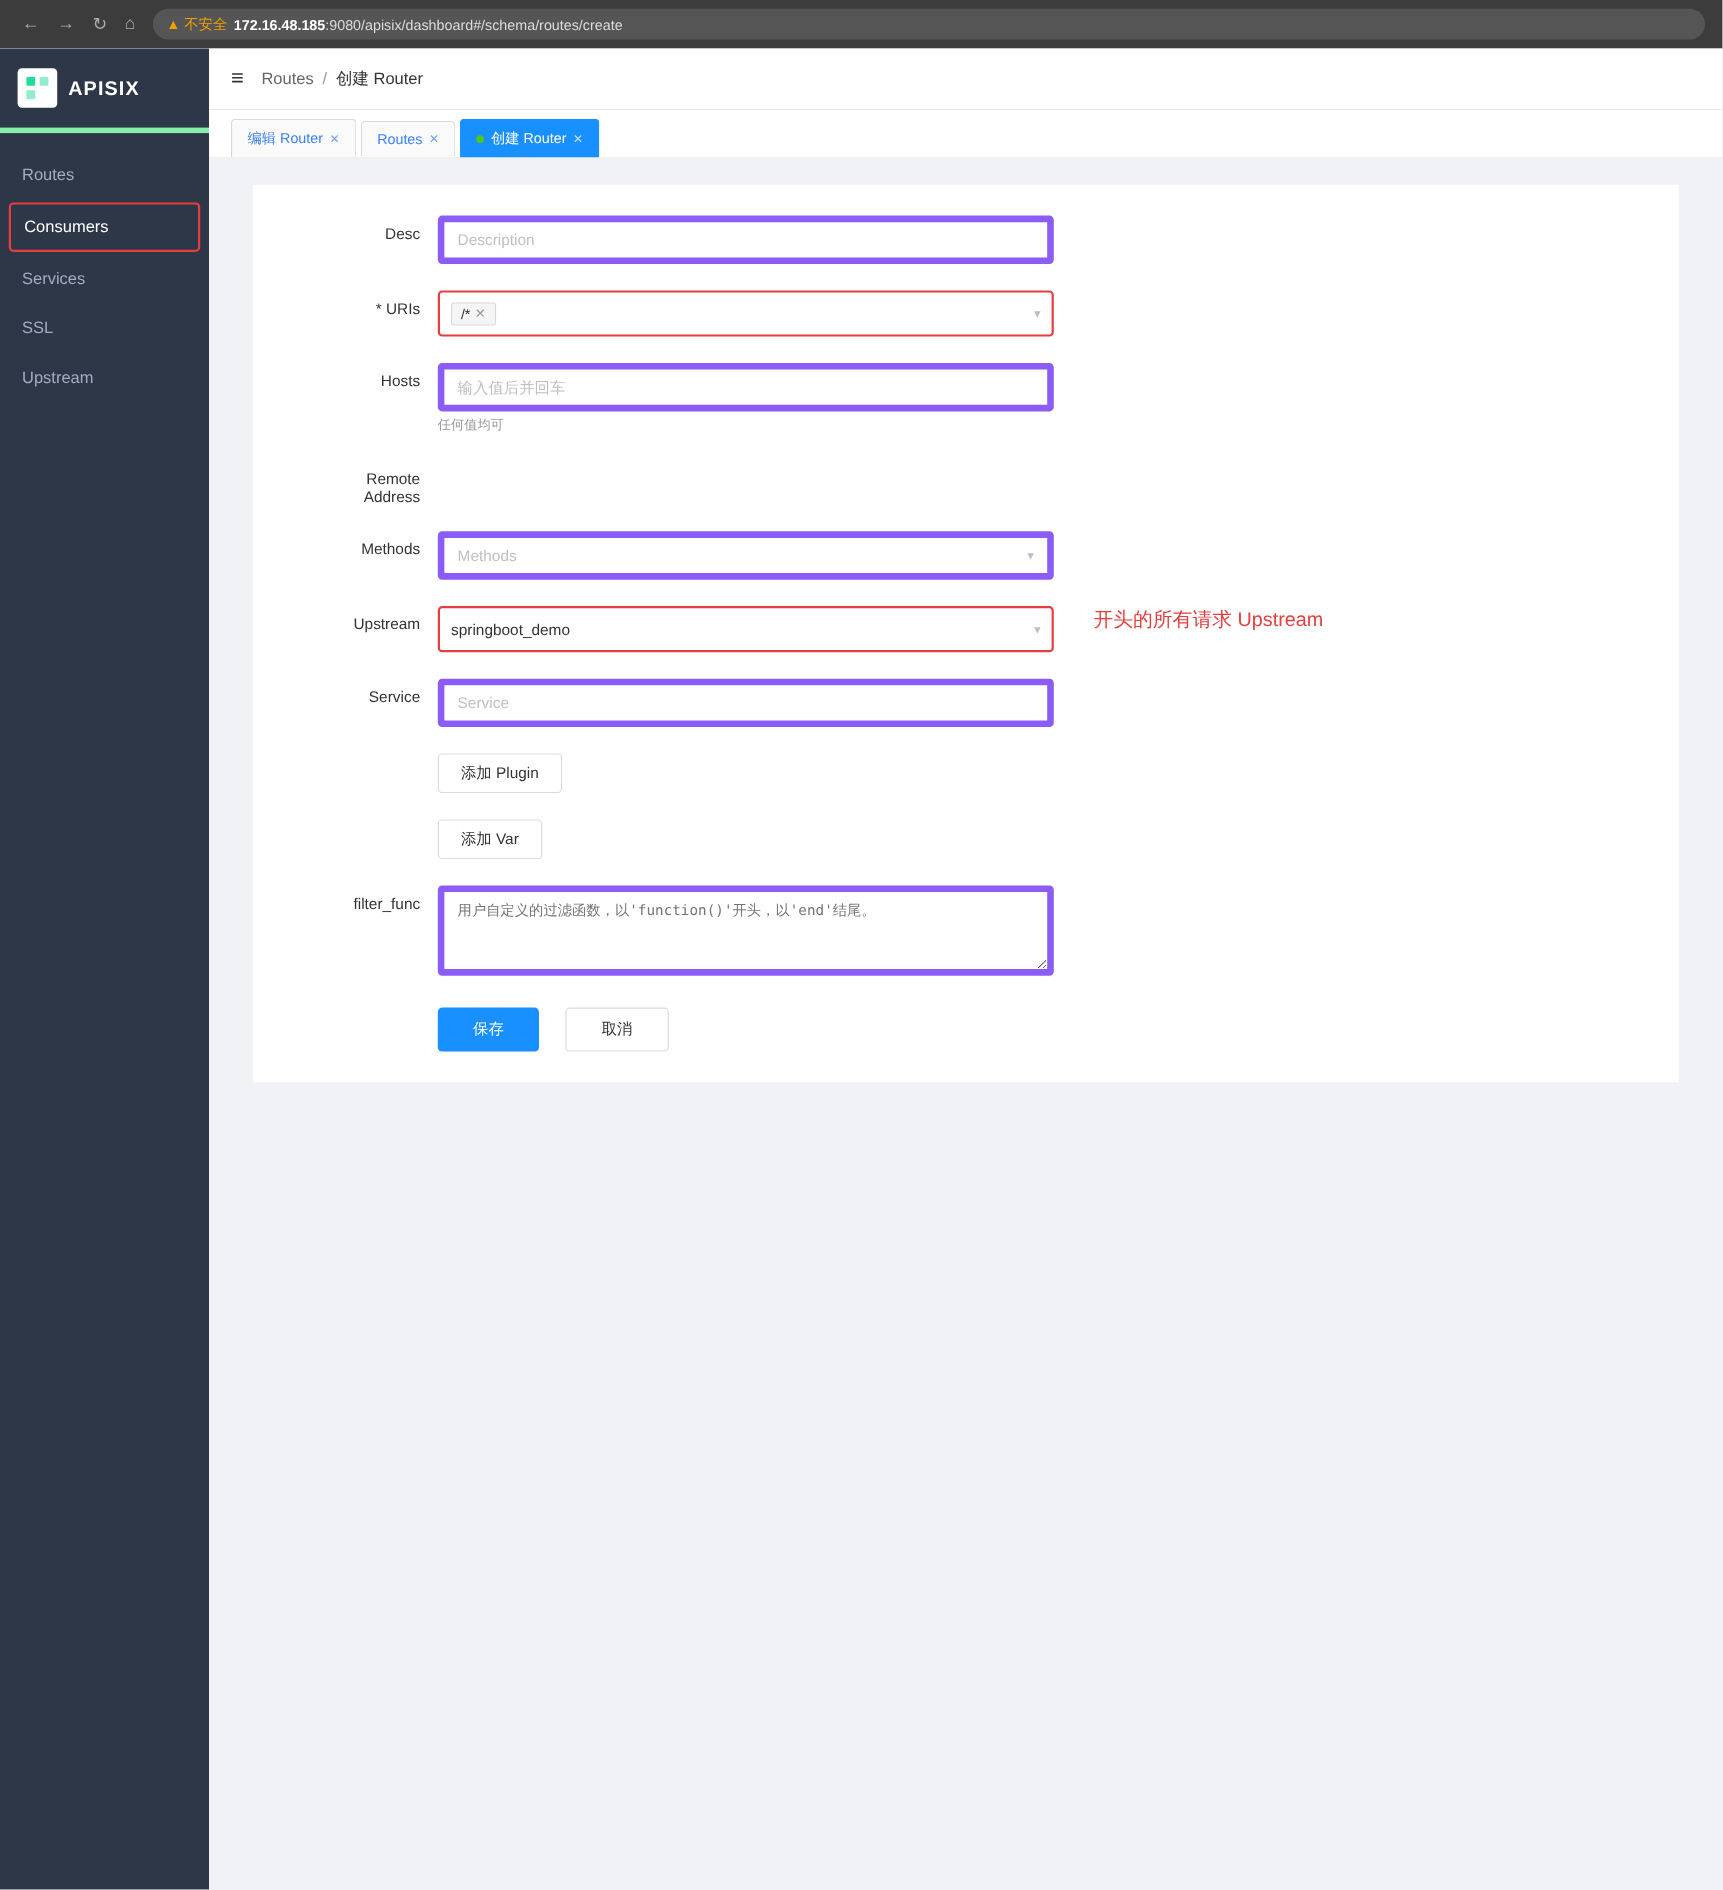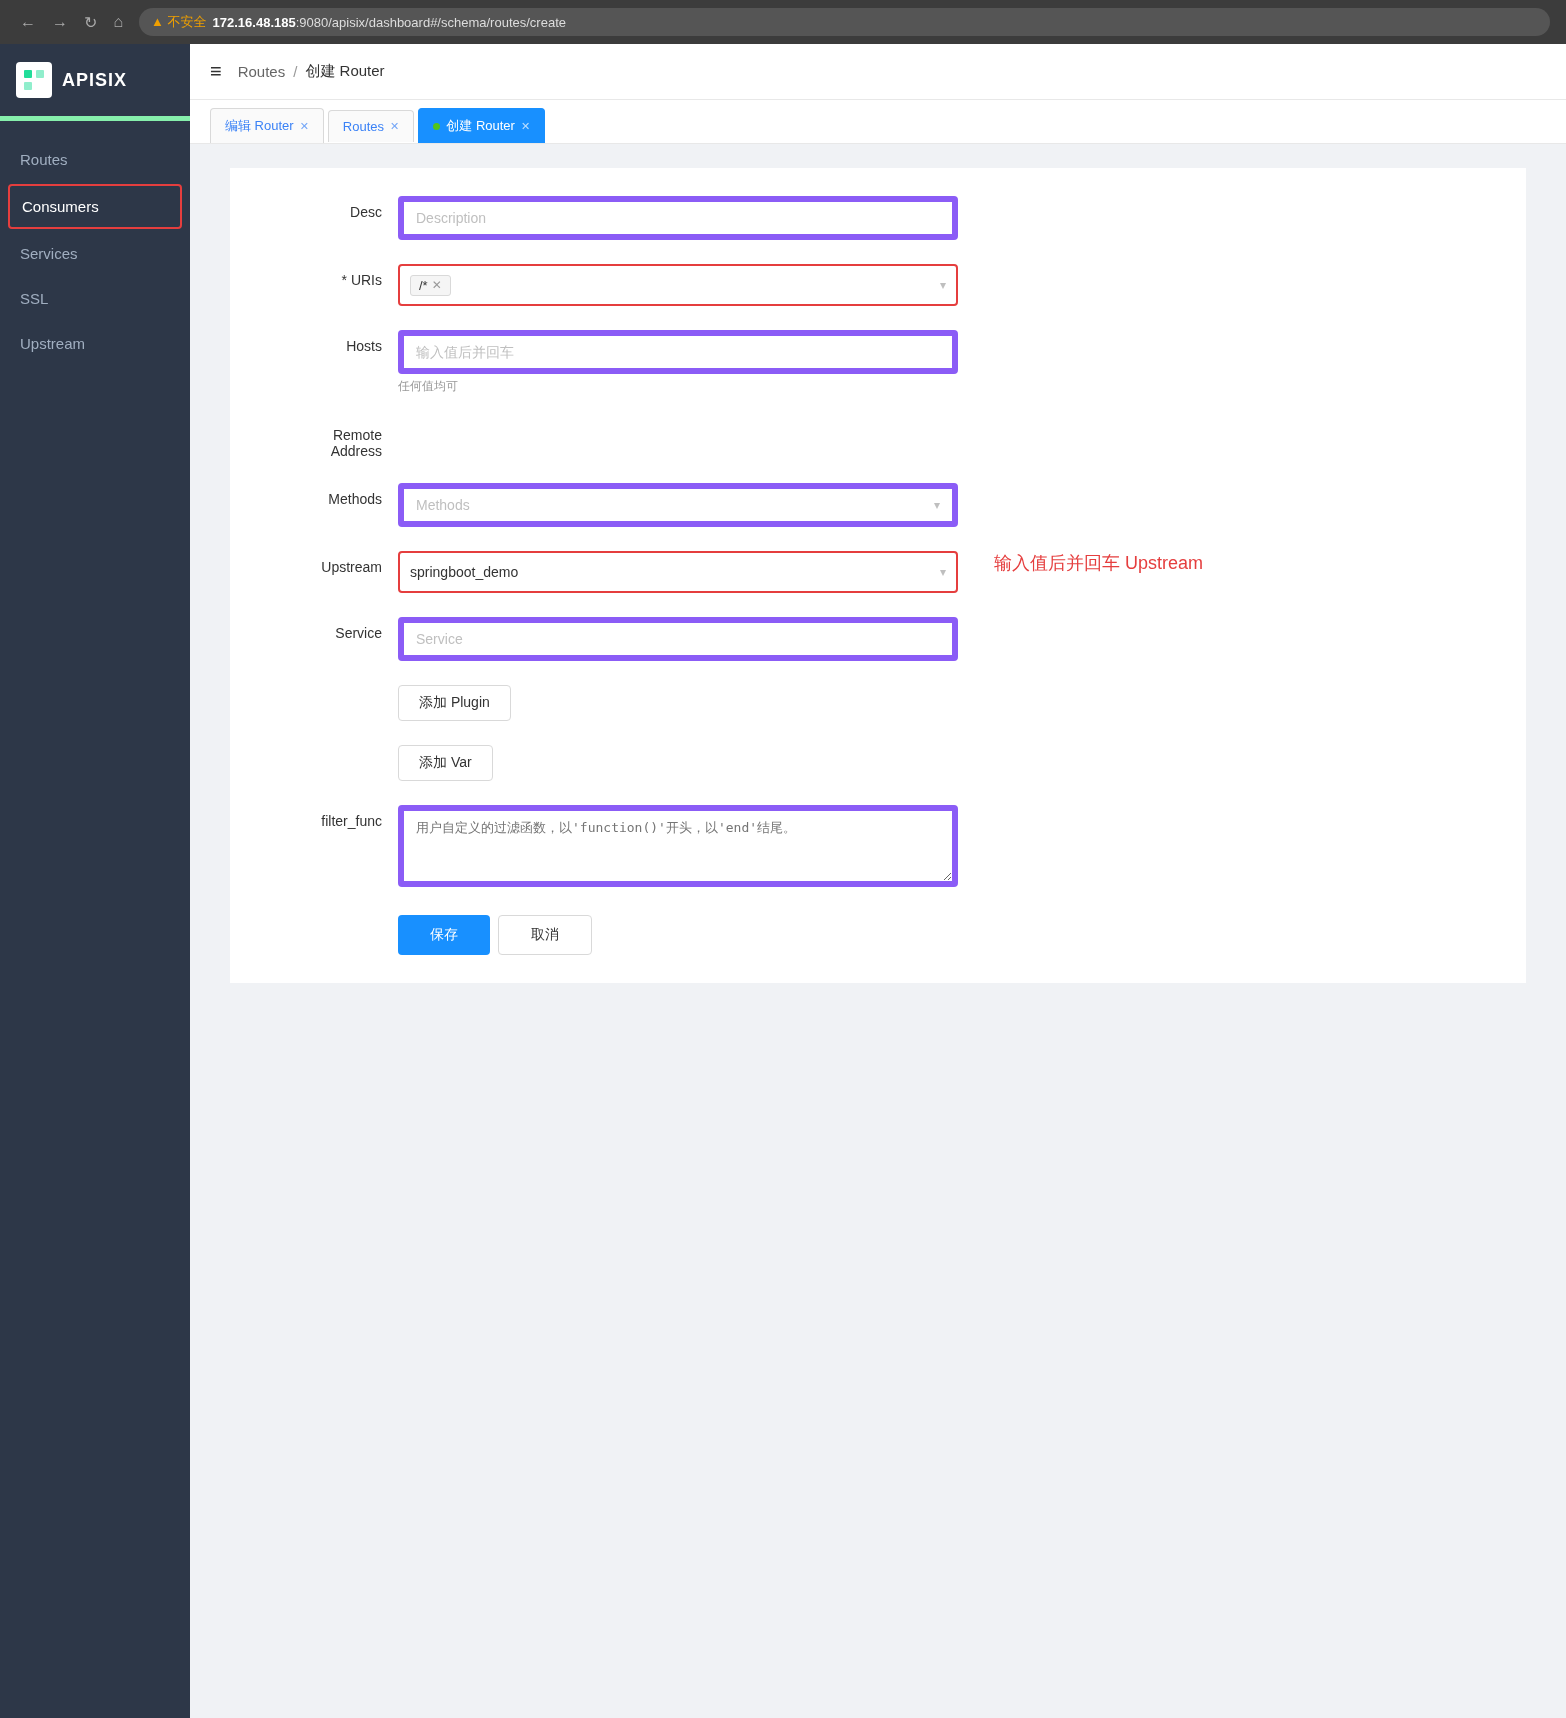--- a/index.html
+++ b/index.html
@@ -338,21 +338,21 @@
     .textarea-box {
       height: 82px;
       resize: vertical;
       font-size: 13px;
       color: #bfbfbf;
     }
 
     
     .form-actions {
       display: flex;
-      gap: 8px;
+      gap: 24px;
       margin-top: 8px;
       padding-left: 136px;
     }
     .btn-save {
       background: #1890ff;
       color: #fff;
       border: none;
       border-radius: 4px;
       padding: 10px 32px;
       font-size: 14px;
@@ -502,21 +502,21 @@
         </div>
 
         <div class="form-row">
           <div class="form-label">Upstream</div>
           <div class="form-control">
             <div class="upstream-box">
               <span class="upstream-value">springboot_demo</span>
               <span class="select-arrow">▾</span>
             </div>
           </div>
-          <div class="upstream-annotation">输入值后并回车 Upstream</div>
+          <div class="upstream-annotation">开头的所有请求 Upstream</div>
         </div>
 
         <div class="form-row">
           <div class="form-label">Service</div>
           <div class="form-control">
             <input type="text" placeholder="Service" style="">
           </div>
         </div>
 
         <div class="form-row">

